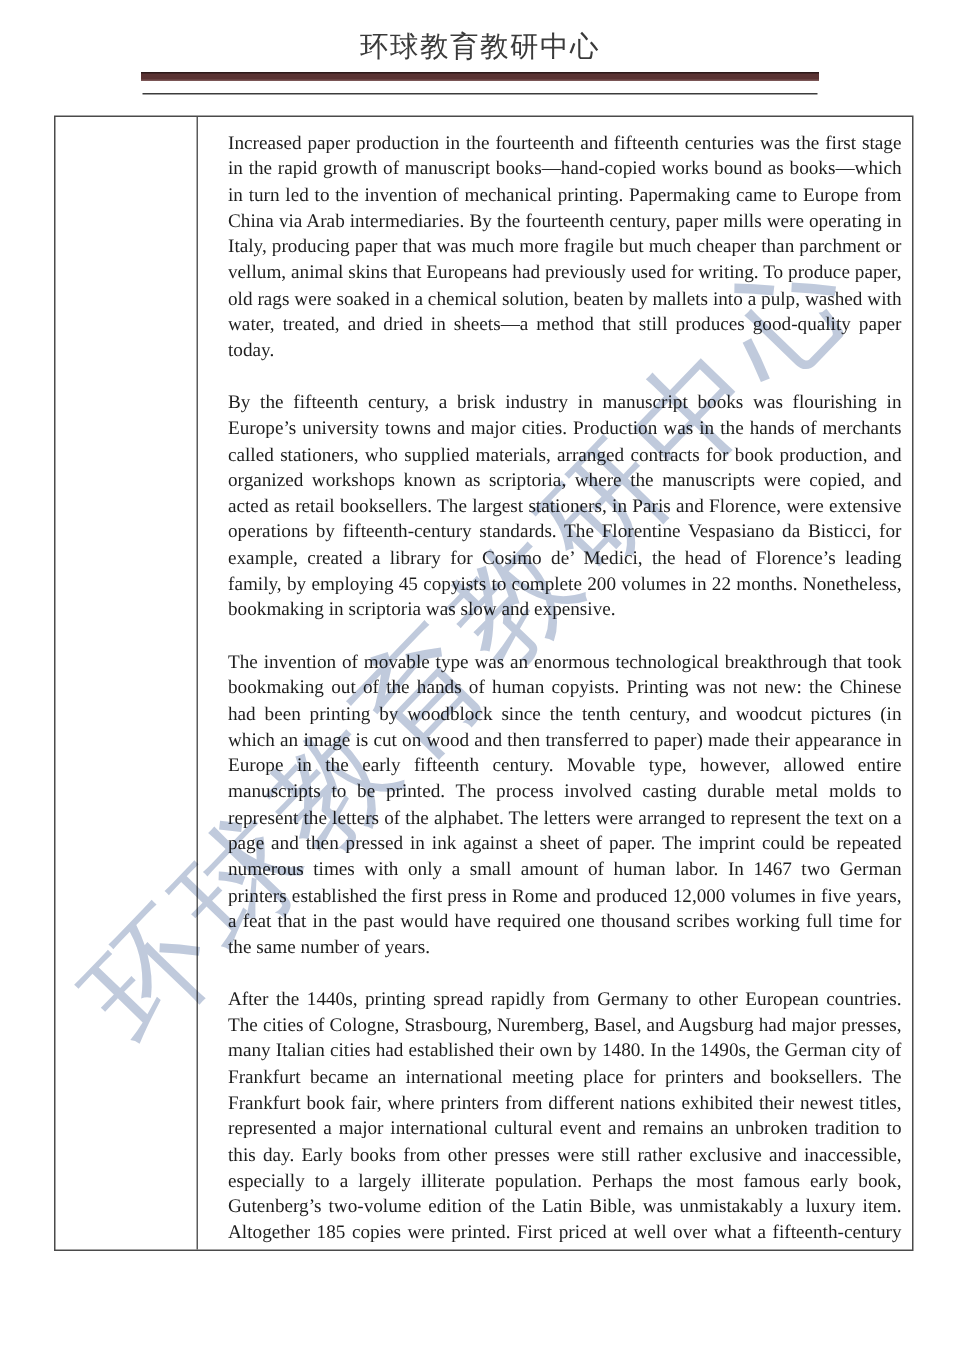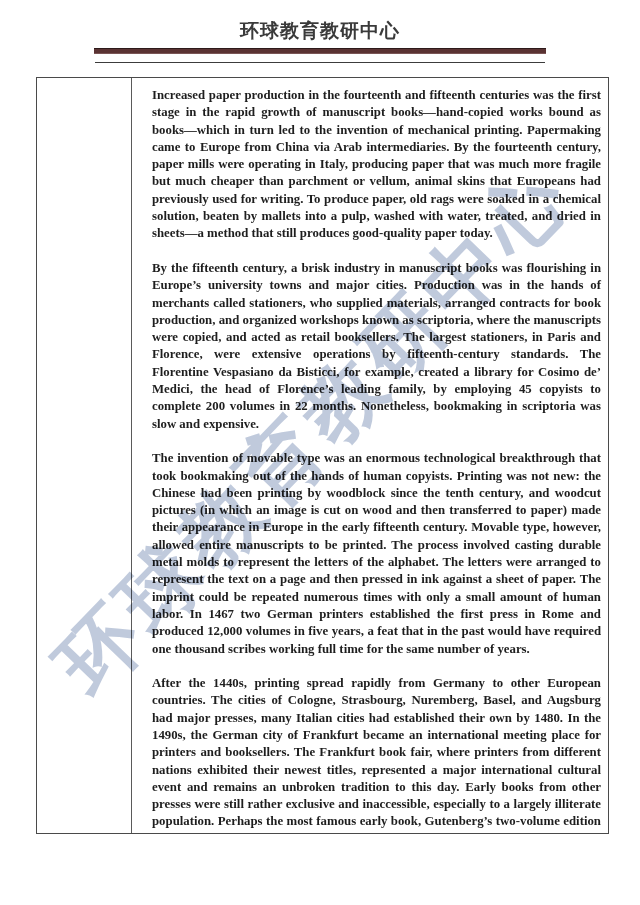--- a/index.html
+++ b/index.html
@@ -3,21 +3,20 @@
 <meta charset="utf-8">
 <style>
   html, body { margin: 0; padding: 0; background: #ffffff; }
   .page {
     position: relative;
     width: 640px;
     height: 905px;
     background: #ffffff;
     overflow: hidden;
     font-family: "Liberation Serif", serif;
-    font-weight: bold;
   }
   .header-title {
     position: absolute;
     top: 18px;
     left: 0;
     width: 100%;
     text-align: center;
     font-family: "DejaVu Serif", serif;
     font-size: 19px;
     letter-spacing: 1px;

